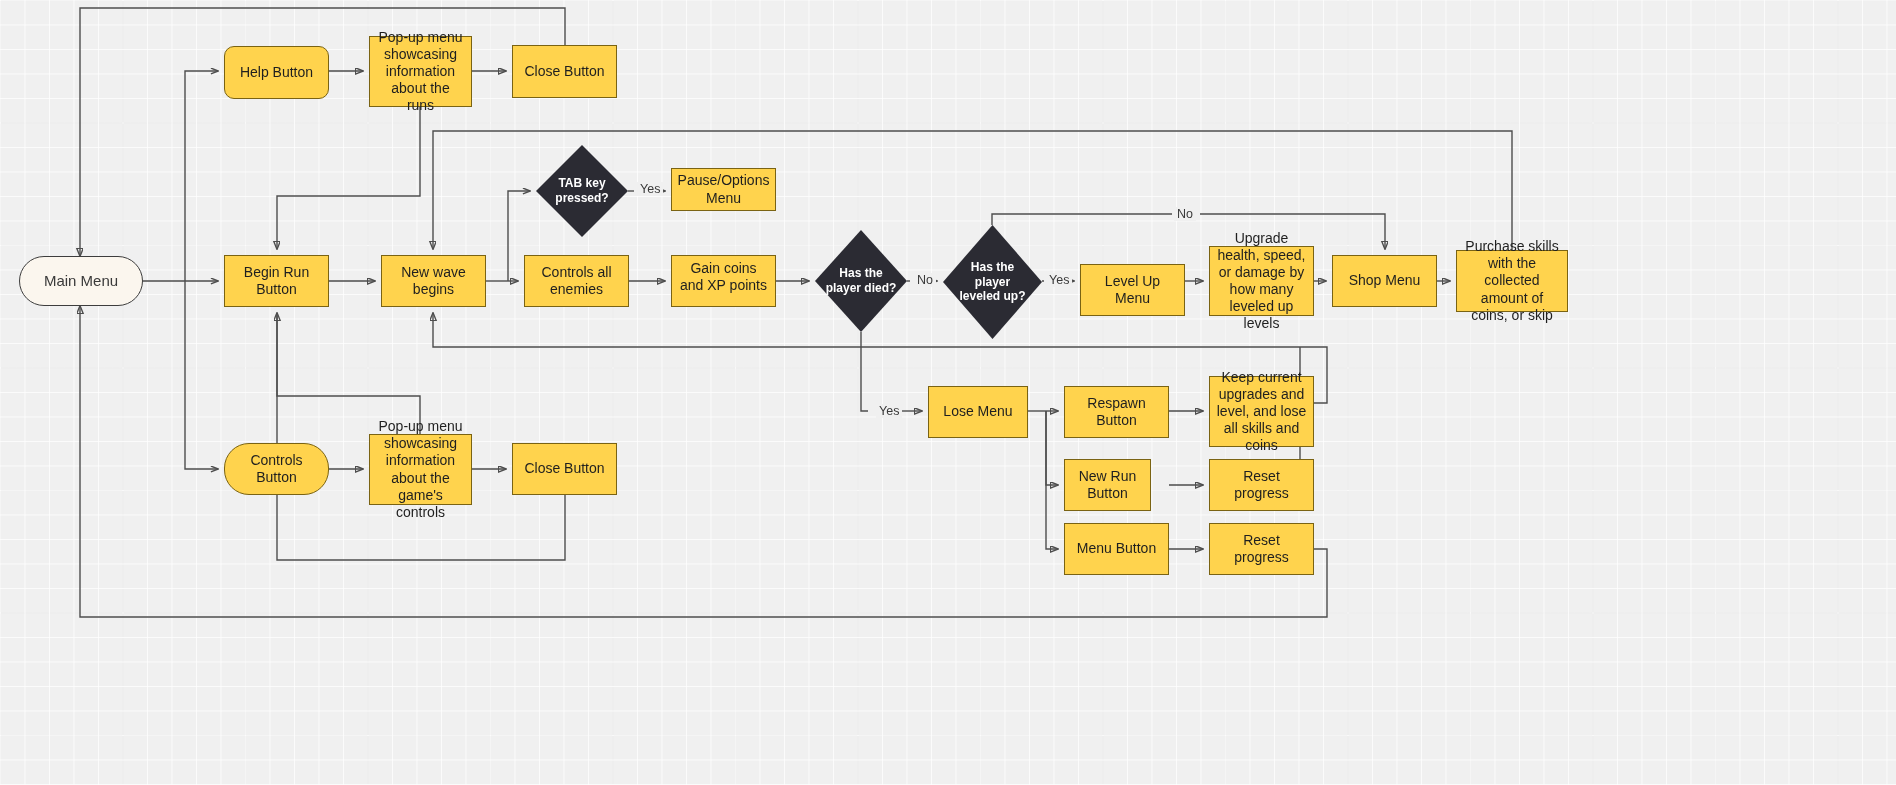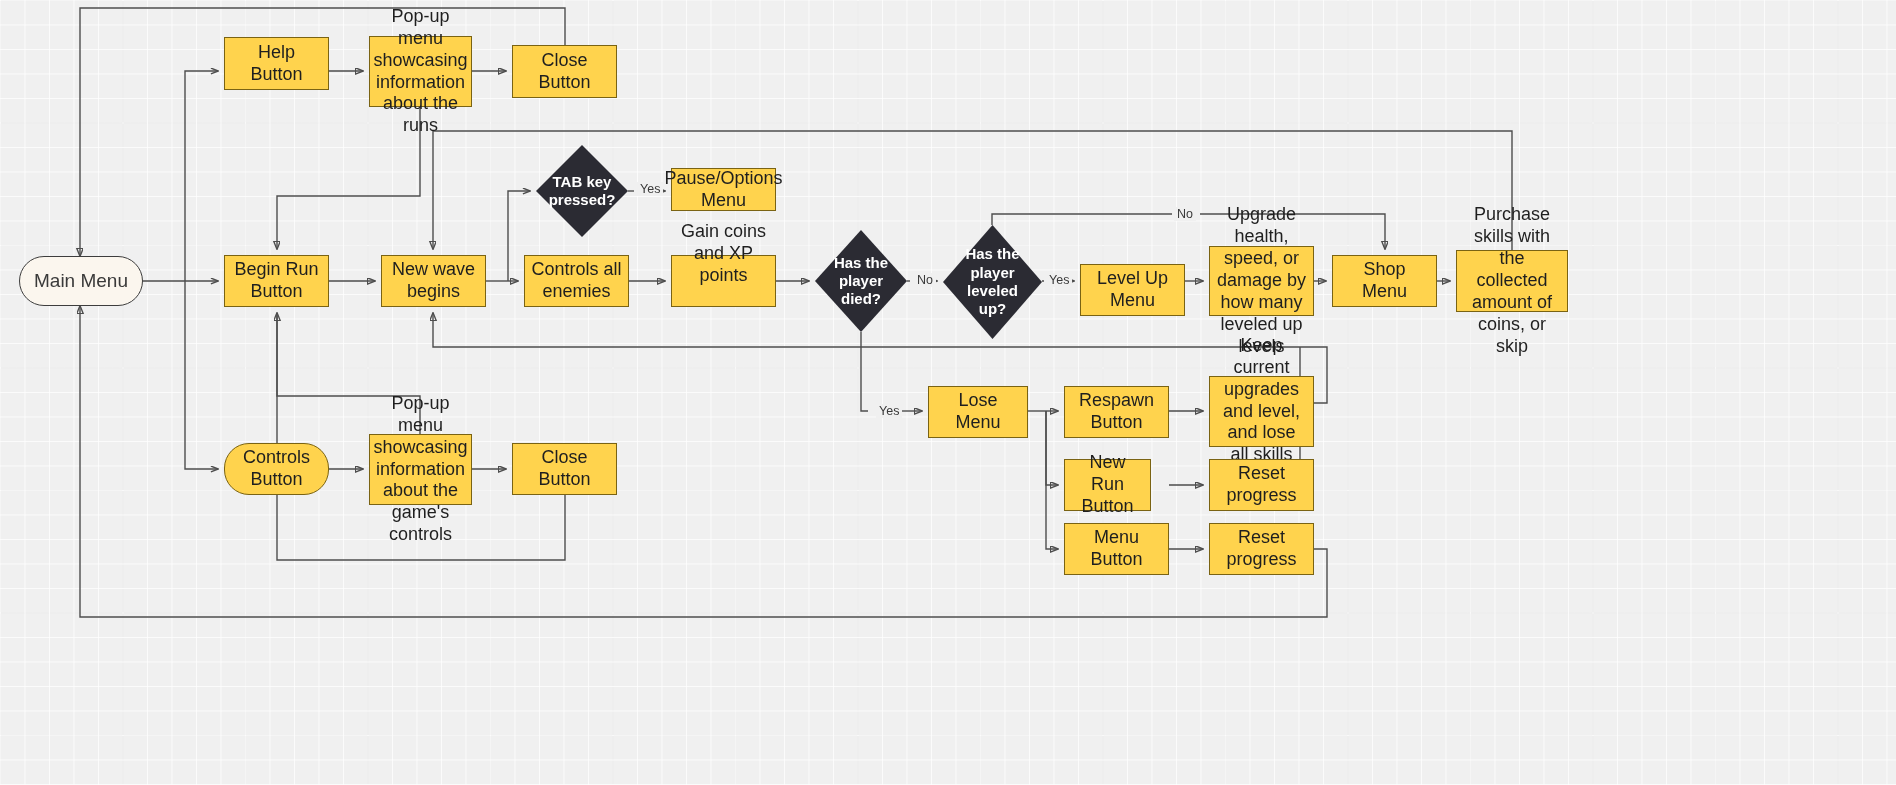--- a/index.html
+++ b/index.html
@@ -22,28 +22,28 @@
   svg#wires{position:absolute;left:0;top:0;width:1896px;height:785px;}
   svg#wires path, svg#wires line{fill:none;stroke:#4d4d4d;stroke-width:1.4;}
   .node{
     position:absolute;box-sizing:border-box;
     display:flex;align-items:center;justify-content:center;
     text-align:center;line-height:1.22;
     color:#1f1f1f;
   }
   .node.rect{
     background:#ffd34d;border:1px solid #7a6313;
-    font-size:18px;padding:19px 6px;
+    font-size:14px;padding:12px 6px;
   }
   .node.terminator{
     background:#fbf6ee;border:1.6px solid #3d3d3d;border-radius:60px;
-    font-size:19px;color:#3a3a3a;
+    font-size:15px;color:#3a3a3a;
   }
   .node.diamond{
-    background:transparent;border:0;font-size:15px;color:#ffffff;
+    background:transparent;border:0;font-size:12px;color:#ffffff;
     font-weight:600;
   }
   .node.diamond .dshape{
     position:absolute;left:0;top:0;width:100%;height:100%;
     background:#2b2b33;
     clip-path:polygon(50% 0,100% 50%,50% 100%,0 50%);
   }
   .node.diamond .dlabel{position:relative;z-index:2;padding:0 10px;}
   .edge-label{
     position:absolute;font-size:12.5px;color:#3a3a3a;
@@ -134,21 +134,21 @@
 
     <path d="M472,469 L506,469" marker-end="url(#arw)"></path>
 
     <path d="M420,434 L420,396 L277,396 L277,313"></path>
   </svg>
 
   <div class="node terminator" style="left:19px;top:256px;width:124px;height:50px;">
     <span>Main Menu</span>
   </div>
 
-  <div class="node rect" style="left:224px;top:37px;width:105px;height:53px;">
+  <div class="node rect" style="left:224px;top:46px;width:105px;height:53px;border-radius:10px;">
     <span>Help Button</span>
   </div>
 
   <div class="node rect" style="left:369px;top:36px;width:103px;height:71px;">
     <span>Pop-up menu showcasing information about the runs</span>
   </div>
 
   <div class="node rect" style="left:512px;top:45px;width:105px;height:53px;">
     <span>Close Button</span>
   </div>

